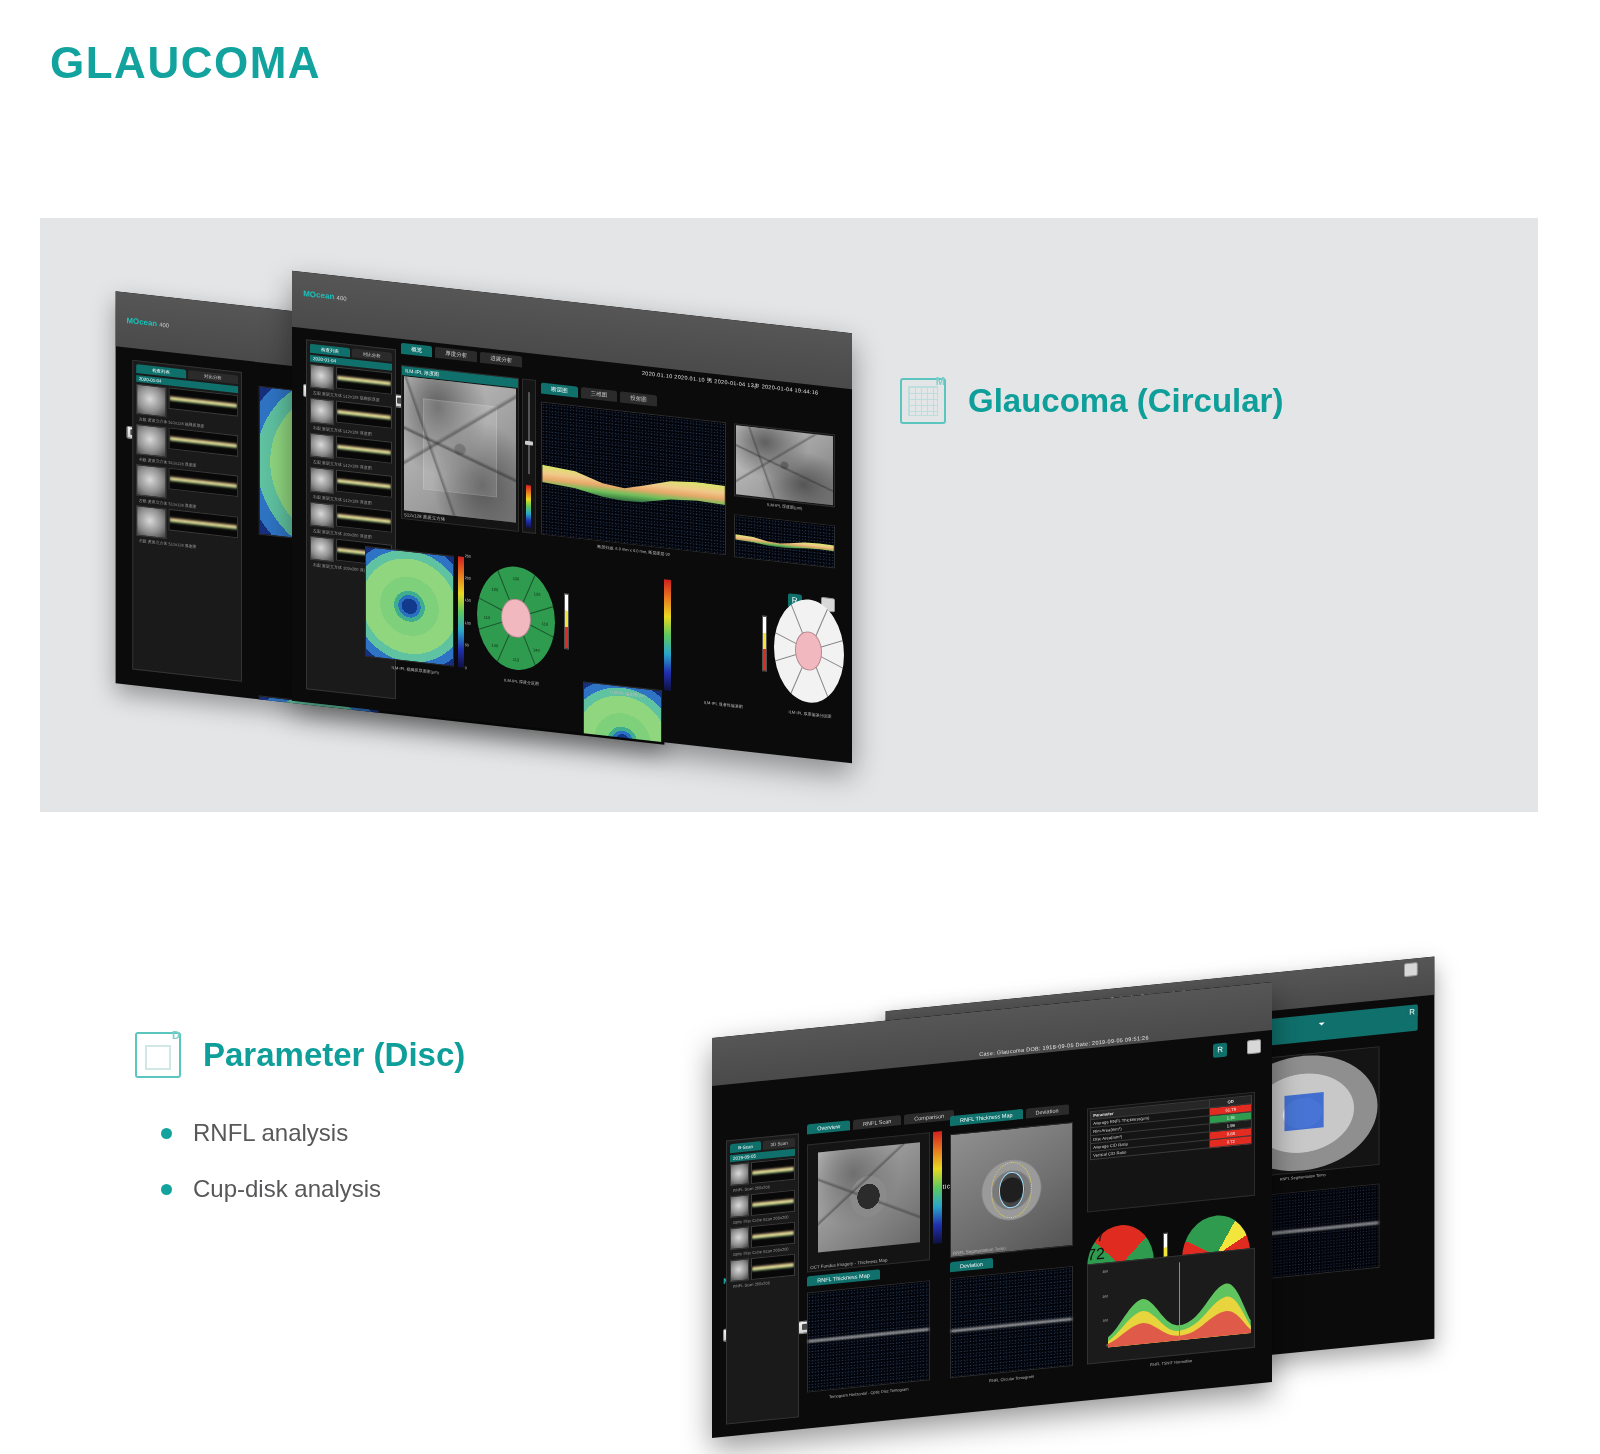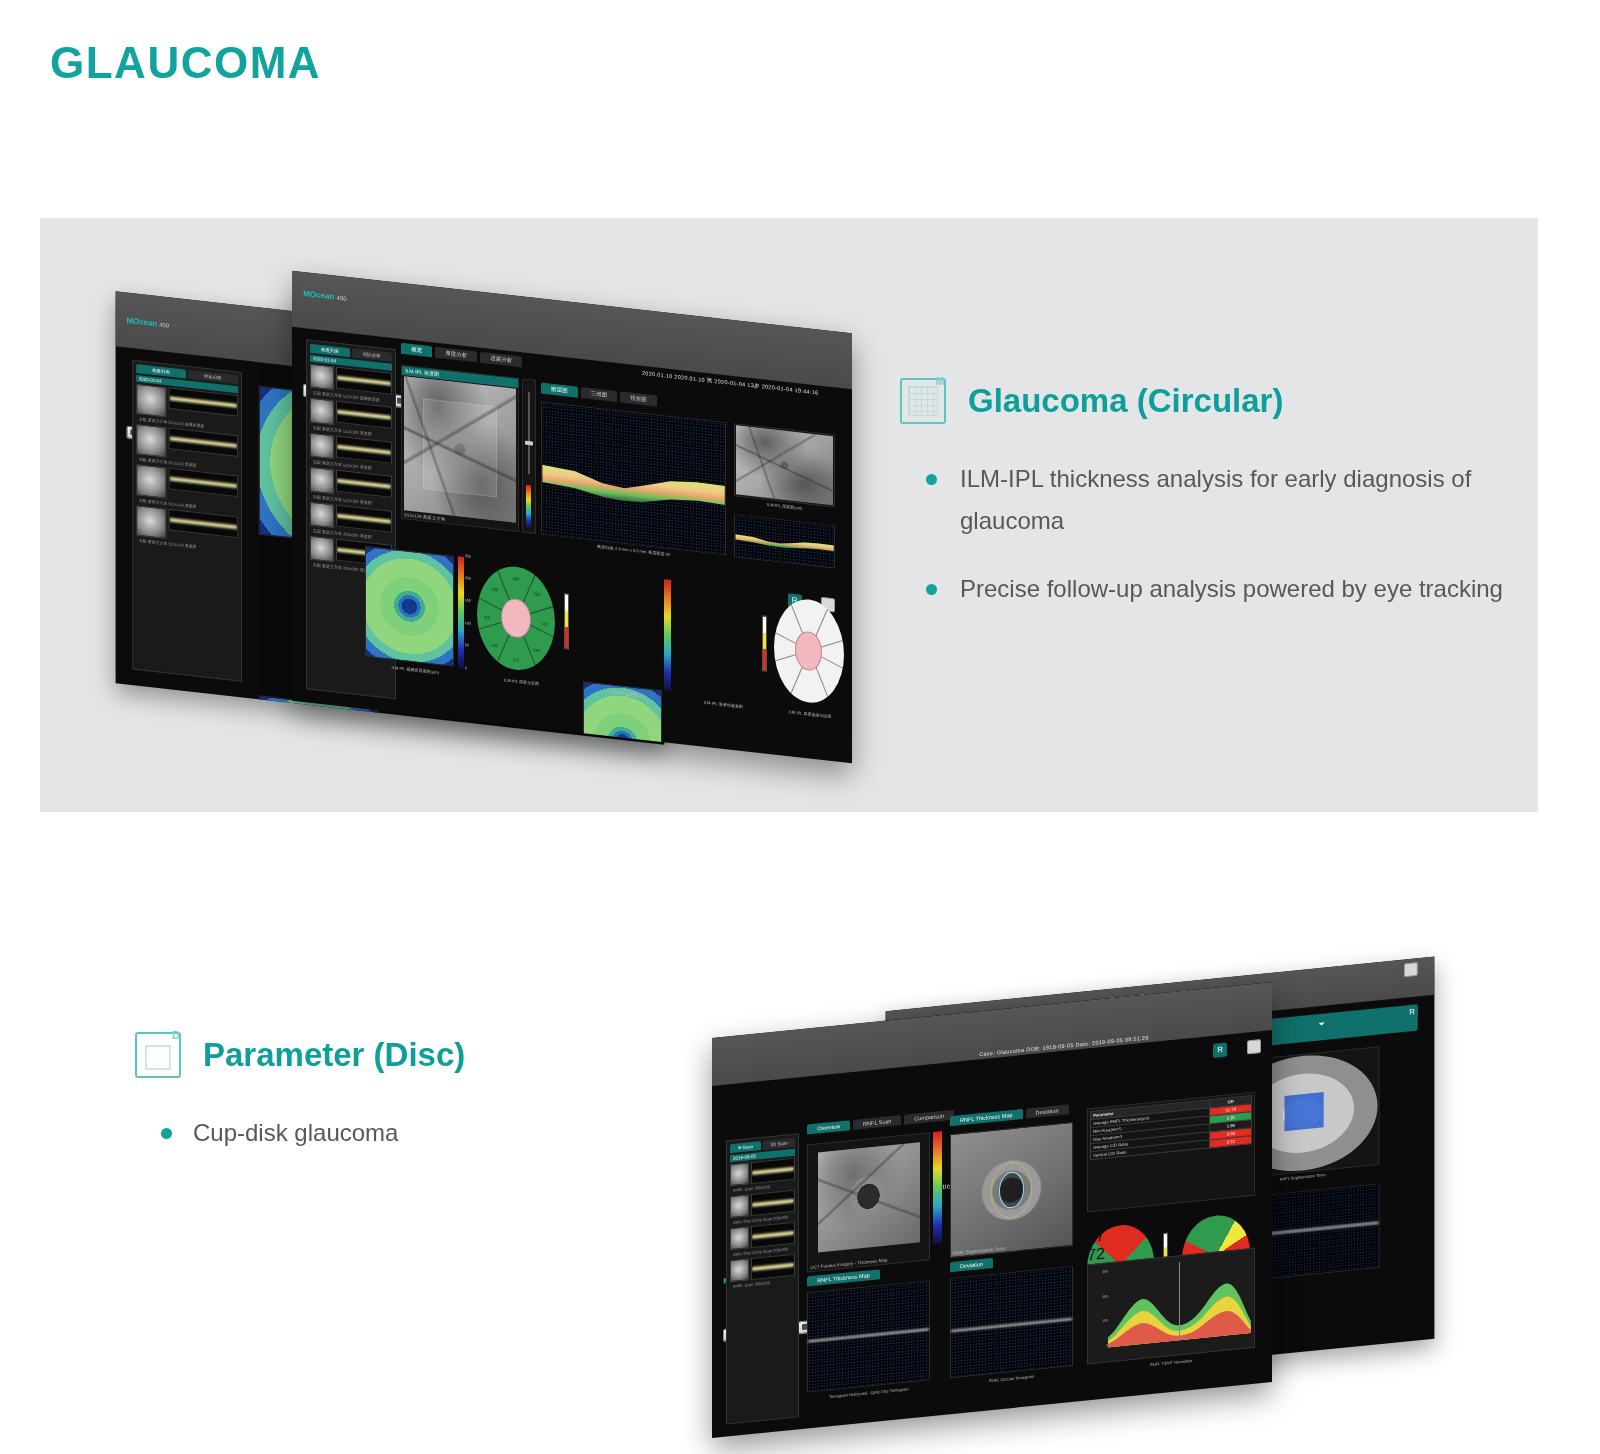--- a/index.html
+++ b/index.html
@@ -548,36 +548,33 @@
 </div>
 
 <div class="feature feature-macular">
   <div class="feature-head">
     <div class="feat-icon">
       <div class="grid"></div>
       <div class="sup">M</div>
     </div>
     <div class="feature-title">Glaucoma (Circular)</div>
   </div>
-  <ul class="bullets">
-    <li>ILM-IPL thickness analysis for early diagnosis of glaucoma</li>
-    <li>Precise follow-up analysis powered by eye tracking</li>
-  </ul>
 </div>
 
 <div class="feature feature-disc">
   <div class="feature-head">
     <div class="feat-icon">
       <div class="inner-sq"></div>
       <div class="sup">D</div>
     </div>
     <div class="feature-title">Parameter (Disc)</div>
   </div>
   <ul class="bullets compact">
-    <li>Cup-disk glaucoma</li>
+    <li>RNFL analysis</li>
+    <li>Cup-disk analysis</li>
   </ul>
 </div>
 
 <div class="shot shot-c">
   <div class="chrome" style="height:10%;"></div>
   <div class="hdr-title" style="top:2%;font-size:5.5px;">Optic Disc Cube Scan for Glaucoma</div>
   <div class="btn-save" style="top:1%;right:3%;"></div>
 
   <div style="position:absolute;left:3%;top:12%;right:3%;height:7%;background:#10706c;border-radius:2px;">
     <span style="font-size:5px;color:#fff;line-height:1.9;padding-left:4px;display:inline-block;">Register Clinical Analysis OD - Scan Population Data</span>

